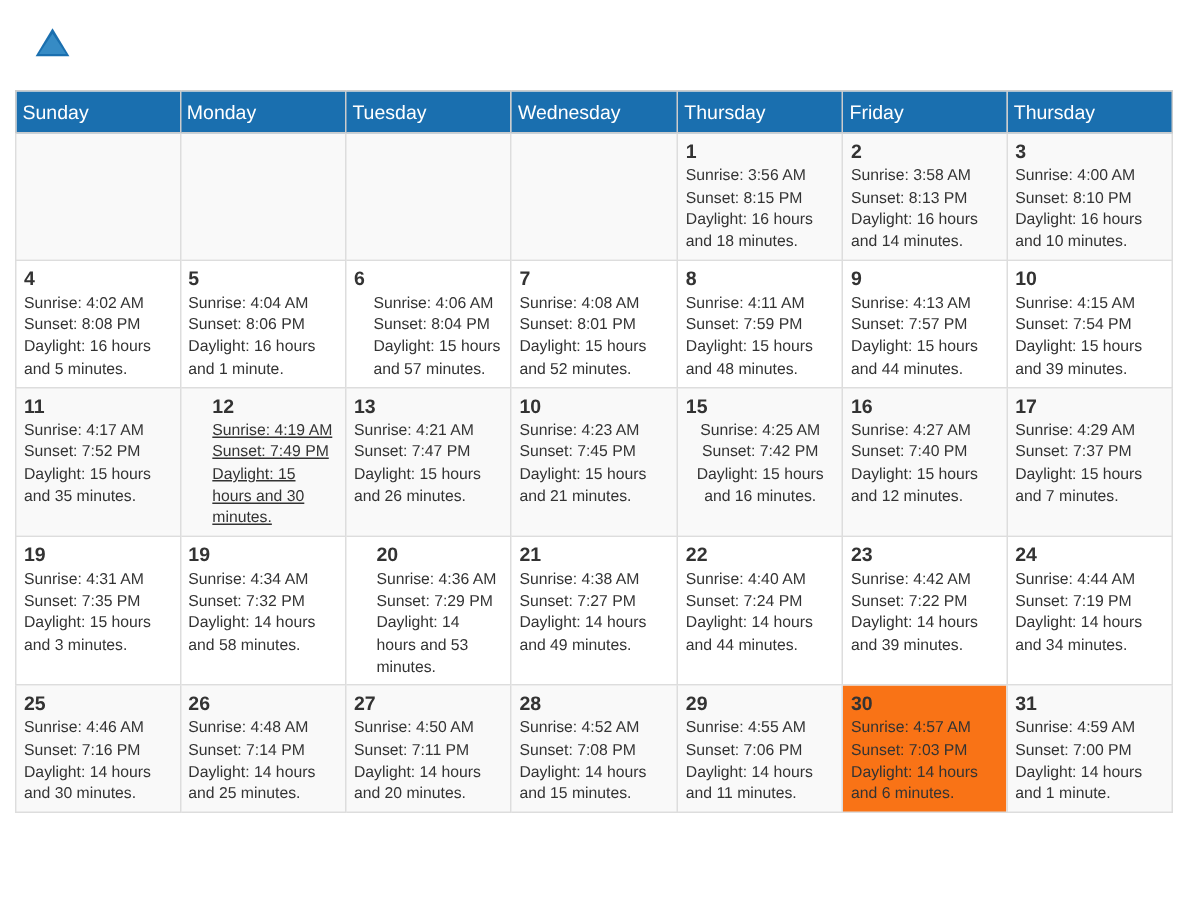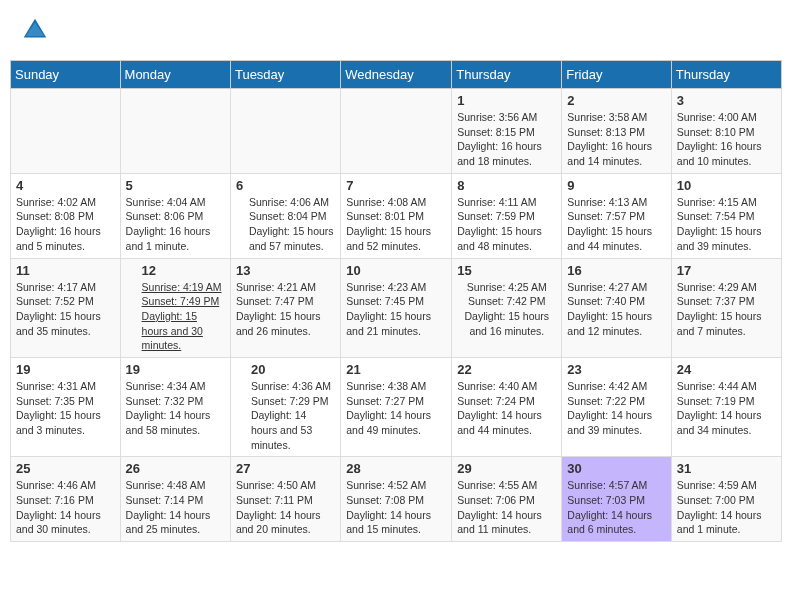--- a/index.html
+++ b/index.html
@@ -317,21 +317,21 @@
           <div class="day-info" style="white-space: pre-line;">Sunrise: 4:52 AM
 Sunset: 7:08 PM
 Daylight: 14 hours and 15 minutes.</div>
         </td>
         <td style="background: rgb(249, 249, 249);">
           <span class="day-number">29</span>
           <div class="day-info" style="white-space: pre-line;">Sunrise: 4:55 AM
 Sunset: 7:06 PM
 Daylight: 14 hours and 11 minutes.</div>
         </td>
-        <td style="background: #c4b5fd;">
+        <td style="background: #f97316;">
           <span class="day-number">30</span>
           <div class="day-info" style="white-space: pre-line;">Sunrise: 4:57 AM
 Sunset: 7:03 PM
 Daylight: 14 hours and 6 minutes.</div>
         </td>
         <td style="background: rgb(249, 249, 249);">
           <span class="day-number">31</span>
           <div class="day-info" style="white-space: pre-line;">Sunrise: 4:59 AM
 Sunset: 7:00 PM
 Daylight: 14 hours and 1 minute.</div>

